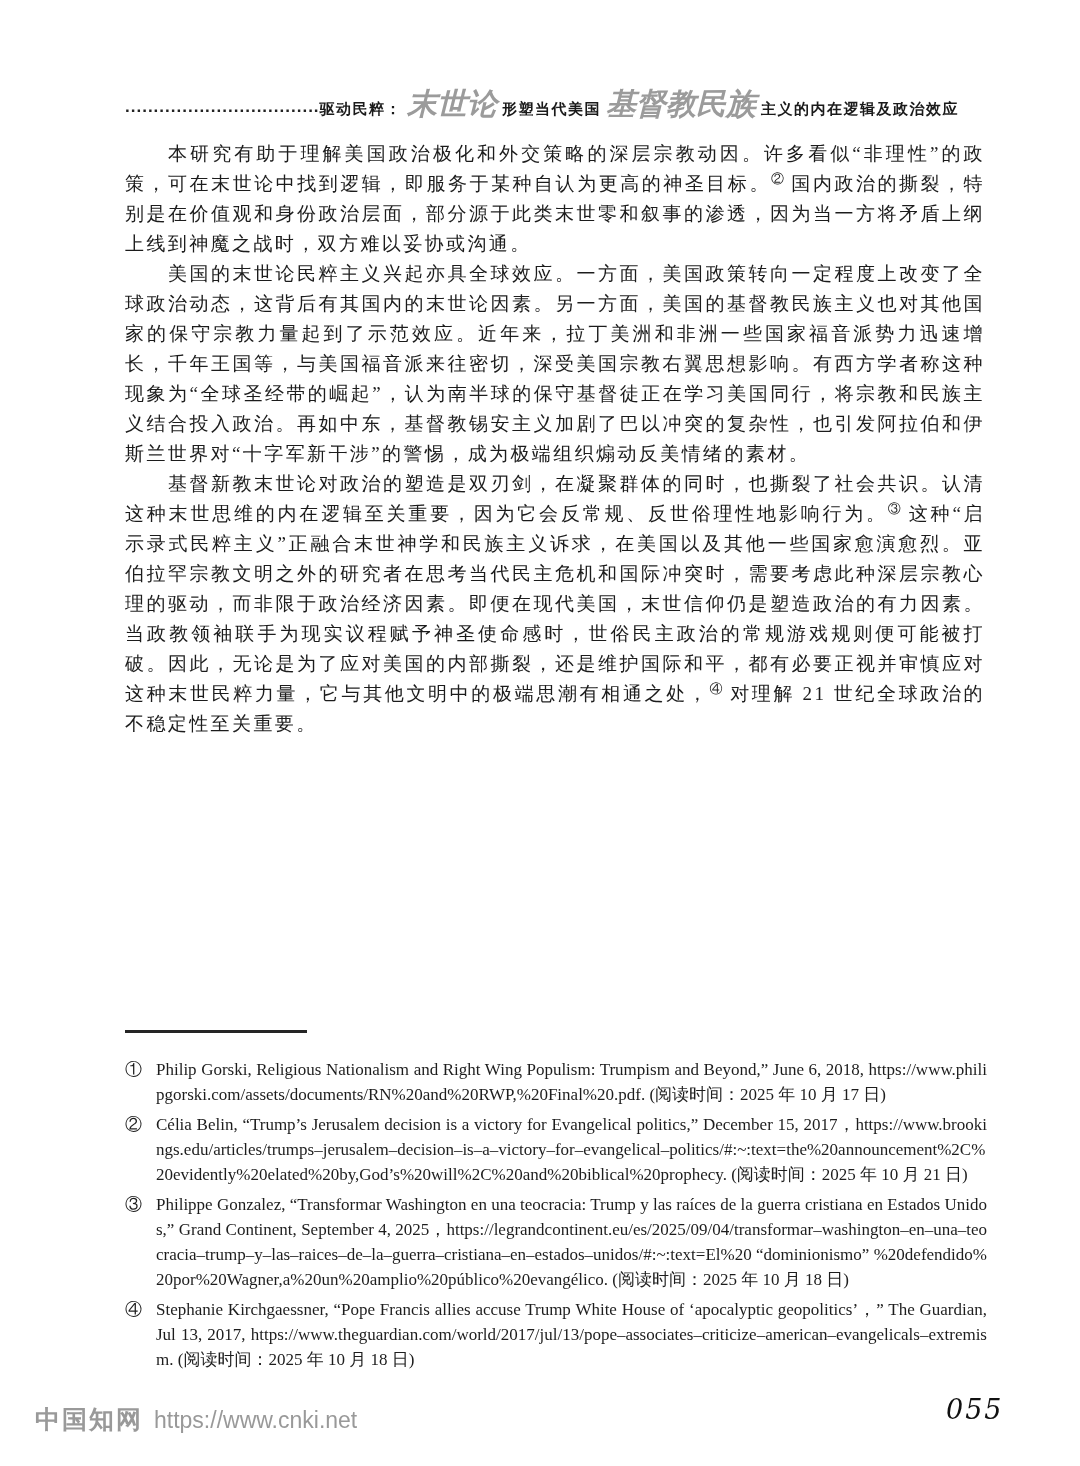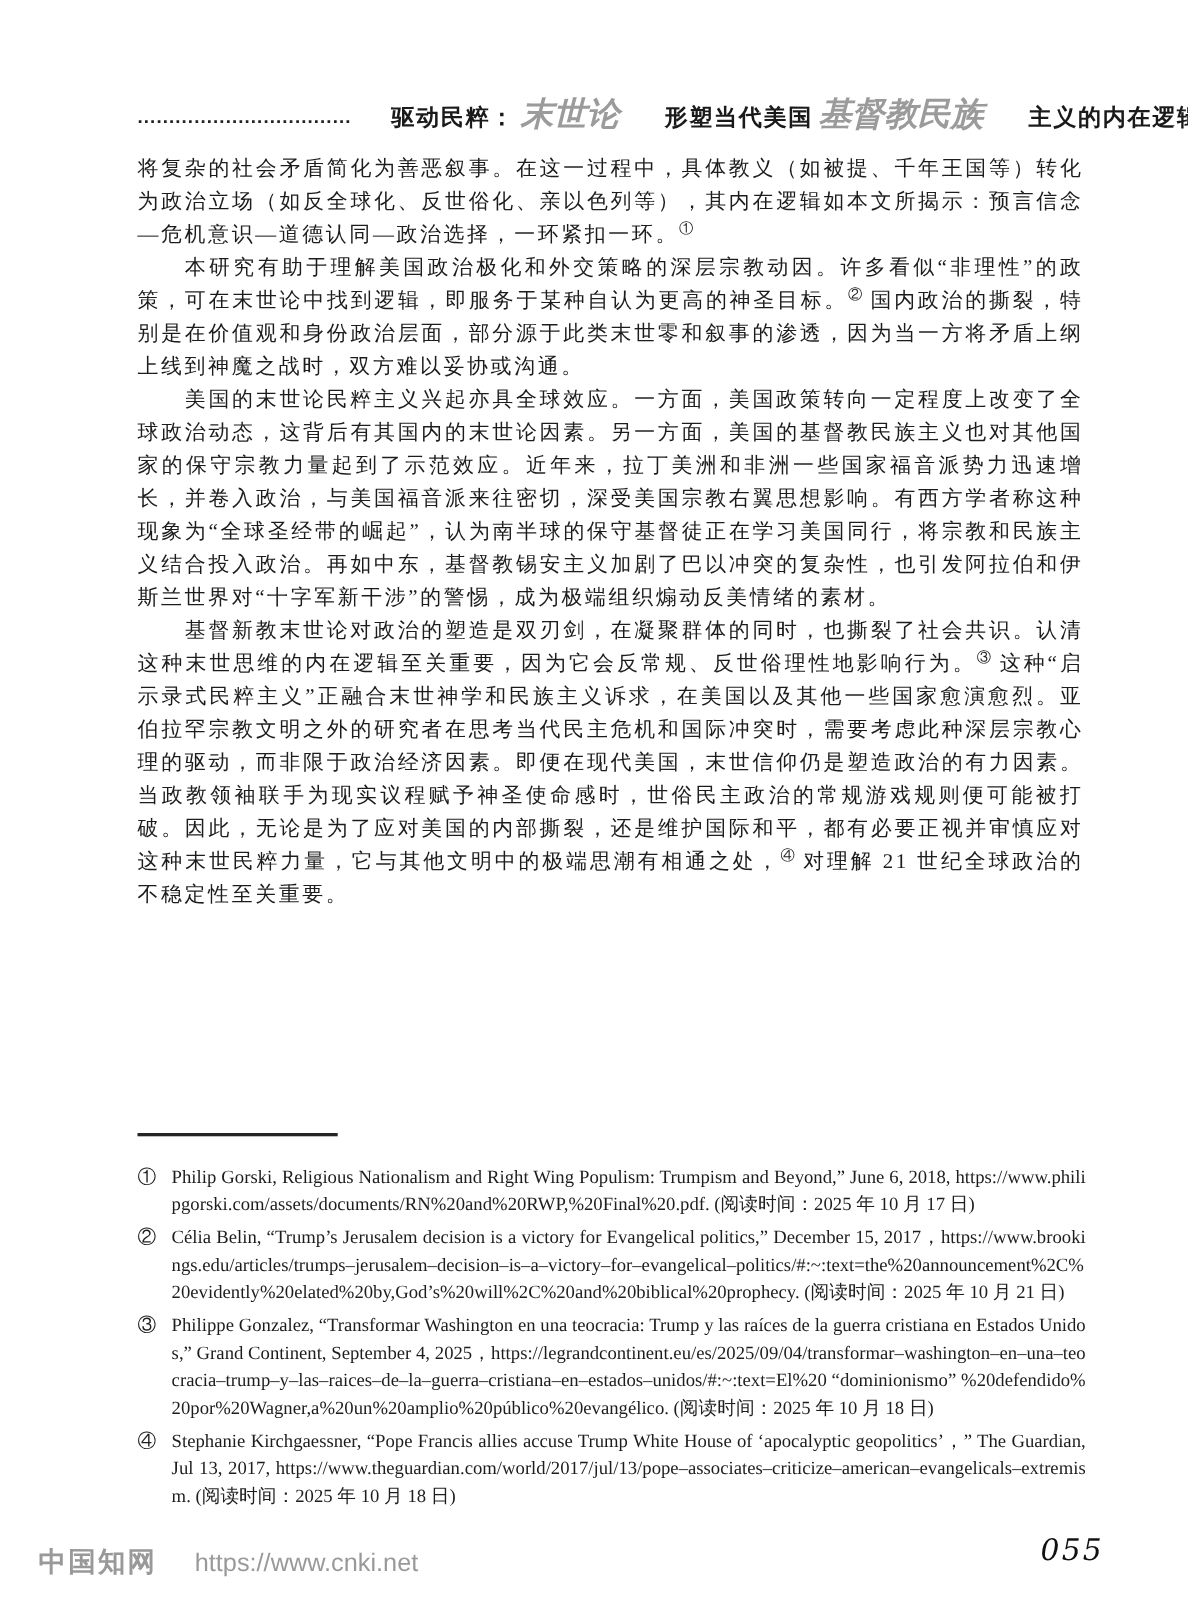--- a/index.html
+++ b/index.html
@@ -20,23 +20,22 @@
     display: flex; align-items: baseline;
     white-space: nowrap;
   }
   .dots {
     font-family: "Liberation Sans", sans-serif;
     font-weight: bold; font-size: 17px; letter-spacing: 1px;
     color: #222; transform: translateY(-2px);
   }
   .h-plain {
     font-family: "Liberation Sans", sans-serif;
-    font-weight: bold; font-size: 21px; letter-spacing: 1.5px;
+    font-weight: bold; font-size: 15px; letter-spacing: 1.5px;
     color: #1a1a1a;
-    margin-left: 36px;
   }
   .h-script {
     font-family: "DejaVu Serif", serif;
     font-style: italic; font-weight: bold;
     font-size: 30px; color: #9b9b9b;
     margin: 0 5px;
   }
 
   
   .body-text {
@@ -84,42 +83,41 @@
   .page-number {
     position: absolute;
     top: 1394px; left: 946px;
     font-family: "DejaVu Serif", serif;
     font-style: italic; font-size: 27px; letter-spacing: 2px;
     color: #111;
   }
   .footer {
     position: absolute;
     top: 1403px; left: 35px;
-    display: flex; align-items: baseline; gap: 34px;
+    display: flex; align-items: baseline; gap: 11px;
     color: #999999;
     font-family: "Liberation Sans", sans-serif;
   }
   .footer .site { font-size: 25px; font-weight: bold; letter-spacing: 2px; }
   .footer .url  { font-size: 23px; }
 </style>
 </head>
 <body>
 
 <div class="page">
 
   <div class="header">
     <span class="dots">..................................</span>
     <span id="header-title"><span class="h-plain">驱动民粹：</span><span class="h-script">末世论</span><span class="h-plain">形塑当代美国</span><span class="h-script">基督教民族</span><span class="h-plain">主义的内在逻辑及政治效应</span></span>
   </div>
 
   <div class="body-text">
     <div id="paras">
-        <p class="para">将复杂的社会矛盾简化为善恶叙事。在这一过程中，具体教义（如被提、千年王国等）转化为政治立场（如反全球化、反世俗化、亲以色列等），其内在逻辑如本文所揭示：预言信念—危机意识—道德认同—政治选择，一环紧扣一环。<sup class="fnref">①</sup></p>
         <p class="para indent">本研究有助于理解美国政治极化和外交策略的深层宗教动因。许多看似“非理性”的政策，可在末世论中找到逻辑，即服务于某种自认为更高的神圣目标。<sup class="fnref">②</sup> 国内政治的撕裂，特别是在价值观和身份政治层面，部分源于此类末世零和叙事的渗透，因为当一方将矛盾上纲上线到神魔之战时，双方难以妥协或沟通。</p>
-        <p class="para indent">美国的末世论民粹主义兴起亦具全球效应。一方面，美国政策转向一定程度上改变了全球政治动态，这背后有其国内的末世论因素。另一方面，美国的基督教民族主义也对其他国家的保守宗教力量起到了示范效应。近年来，拉丁美洲和非洲一些国家福音派势力迅速增长，并卷入政治，与美国福音派来往密切，深受美国宗教右翼思想影响。有西方学者称这种现象为“全球圣经带的崛起”，认为南半球的保守基督徒正在学习美国同行，将宗教和民族主义结合投入政治。再如中东，基督教锡安主义加剧了巴以冲突的复杂性，也引发阿拉伯和伊斯兰世界对“十字军新干涉”的警惕，成为极端组织煽动反美情绪的素材。</p>
+        <p class="para indent">美国的末世论民粹主义兴起亦具全球效应。一方面，美国政策转向一定程度上改变了全球政治动态，这背后有其国内的末世论因素。另一方面，美国的基督教民族主义也对其他国家的保守宗教力量起到了示范效应。近年来，拉丁美洲和非洲一些国家福音派势力迅速增长，千年王国等，与美国福音派来往密切，深受美国宗教右翼思想影响。有西方学者称这种现象为“全球圣经带的崛起”，认为南半球的保守基督徒正在学习美国同行，将宗教和民族主义结合投入政治。再如中东，基督教锡安主义加剧了巴以冲突的复杂性，也引发阿拉伯和伊斯兰世界对“十字军新干涉”的警惕，成为极端组织煽动反美情绪的素材。</p>
         <p class="para indent">基督新教末世论对政治的塑造是双刃剑，在凝聚群体的同时，也撕裂了社会共识。认清这种末世思维的内在逻辑至关重要，因为它会反常规、反世俗理性地影响行为。<sup class="fnref">③</sup> 这种“启示录式民粹主义”正融合末世神学和民族主义诉求，在美国以及其他一些国家愈演愈烈。亚伯拉罕宗教文明之外的研究者在思考当代民主危机和国际冲突时，需要考虑此种深层宗教心理的驱动，而非限于政治经济因素。即便在现代美国，末世信仰仍是塑造政治的有力因素。当政教领袖联手为现实议程赋予神圣使命感时，世俗民主政治的常规游戏规则便可能被打破。因此，无论是为了应对美国的内部撕裂，还是维护国际和平，都有必要正视并审慎应对这种末世民粹力量，它与其他文明中的极端思潮有相通之处，<sup class="fnref">④</sup> 对理解 21 世纪全球政治的不稳定性至关重要。</p>
       </div>
   </div>
 
   <div class="footnotes">
     <div class="fn-rule"></div>
     <div id="fn-list">
         <div class="fn">
           <span class="fn-marker">①</span>
           <span class="fn-text">Philip Gorski, Religious Nationalism and Right Wing Populism: Trumpism and Beyond,” June 6, 2018, https://www.philipgorski.com/assets/documents/RN%20and%20RWP,%20Final%20.pdf. (阅读时间：2025 年 10 月 17 日)</span>

